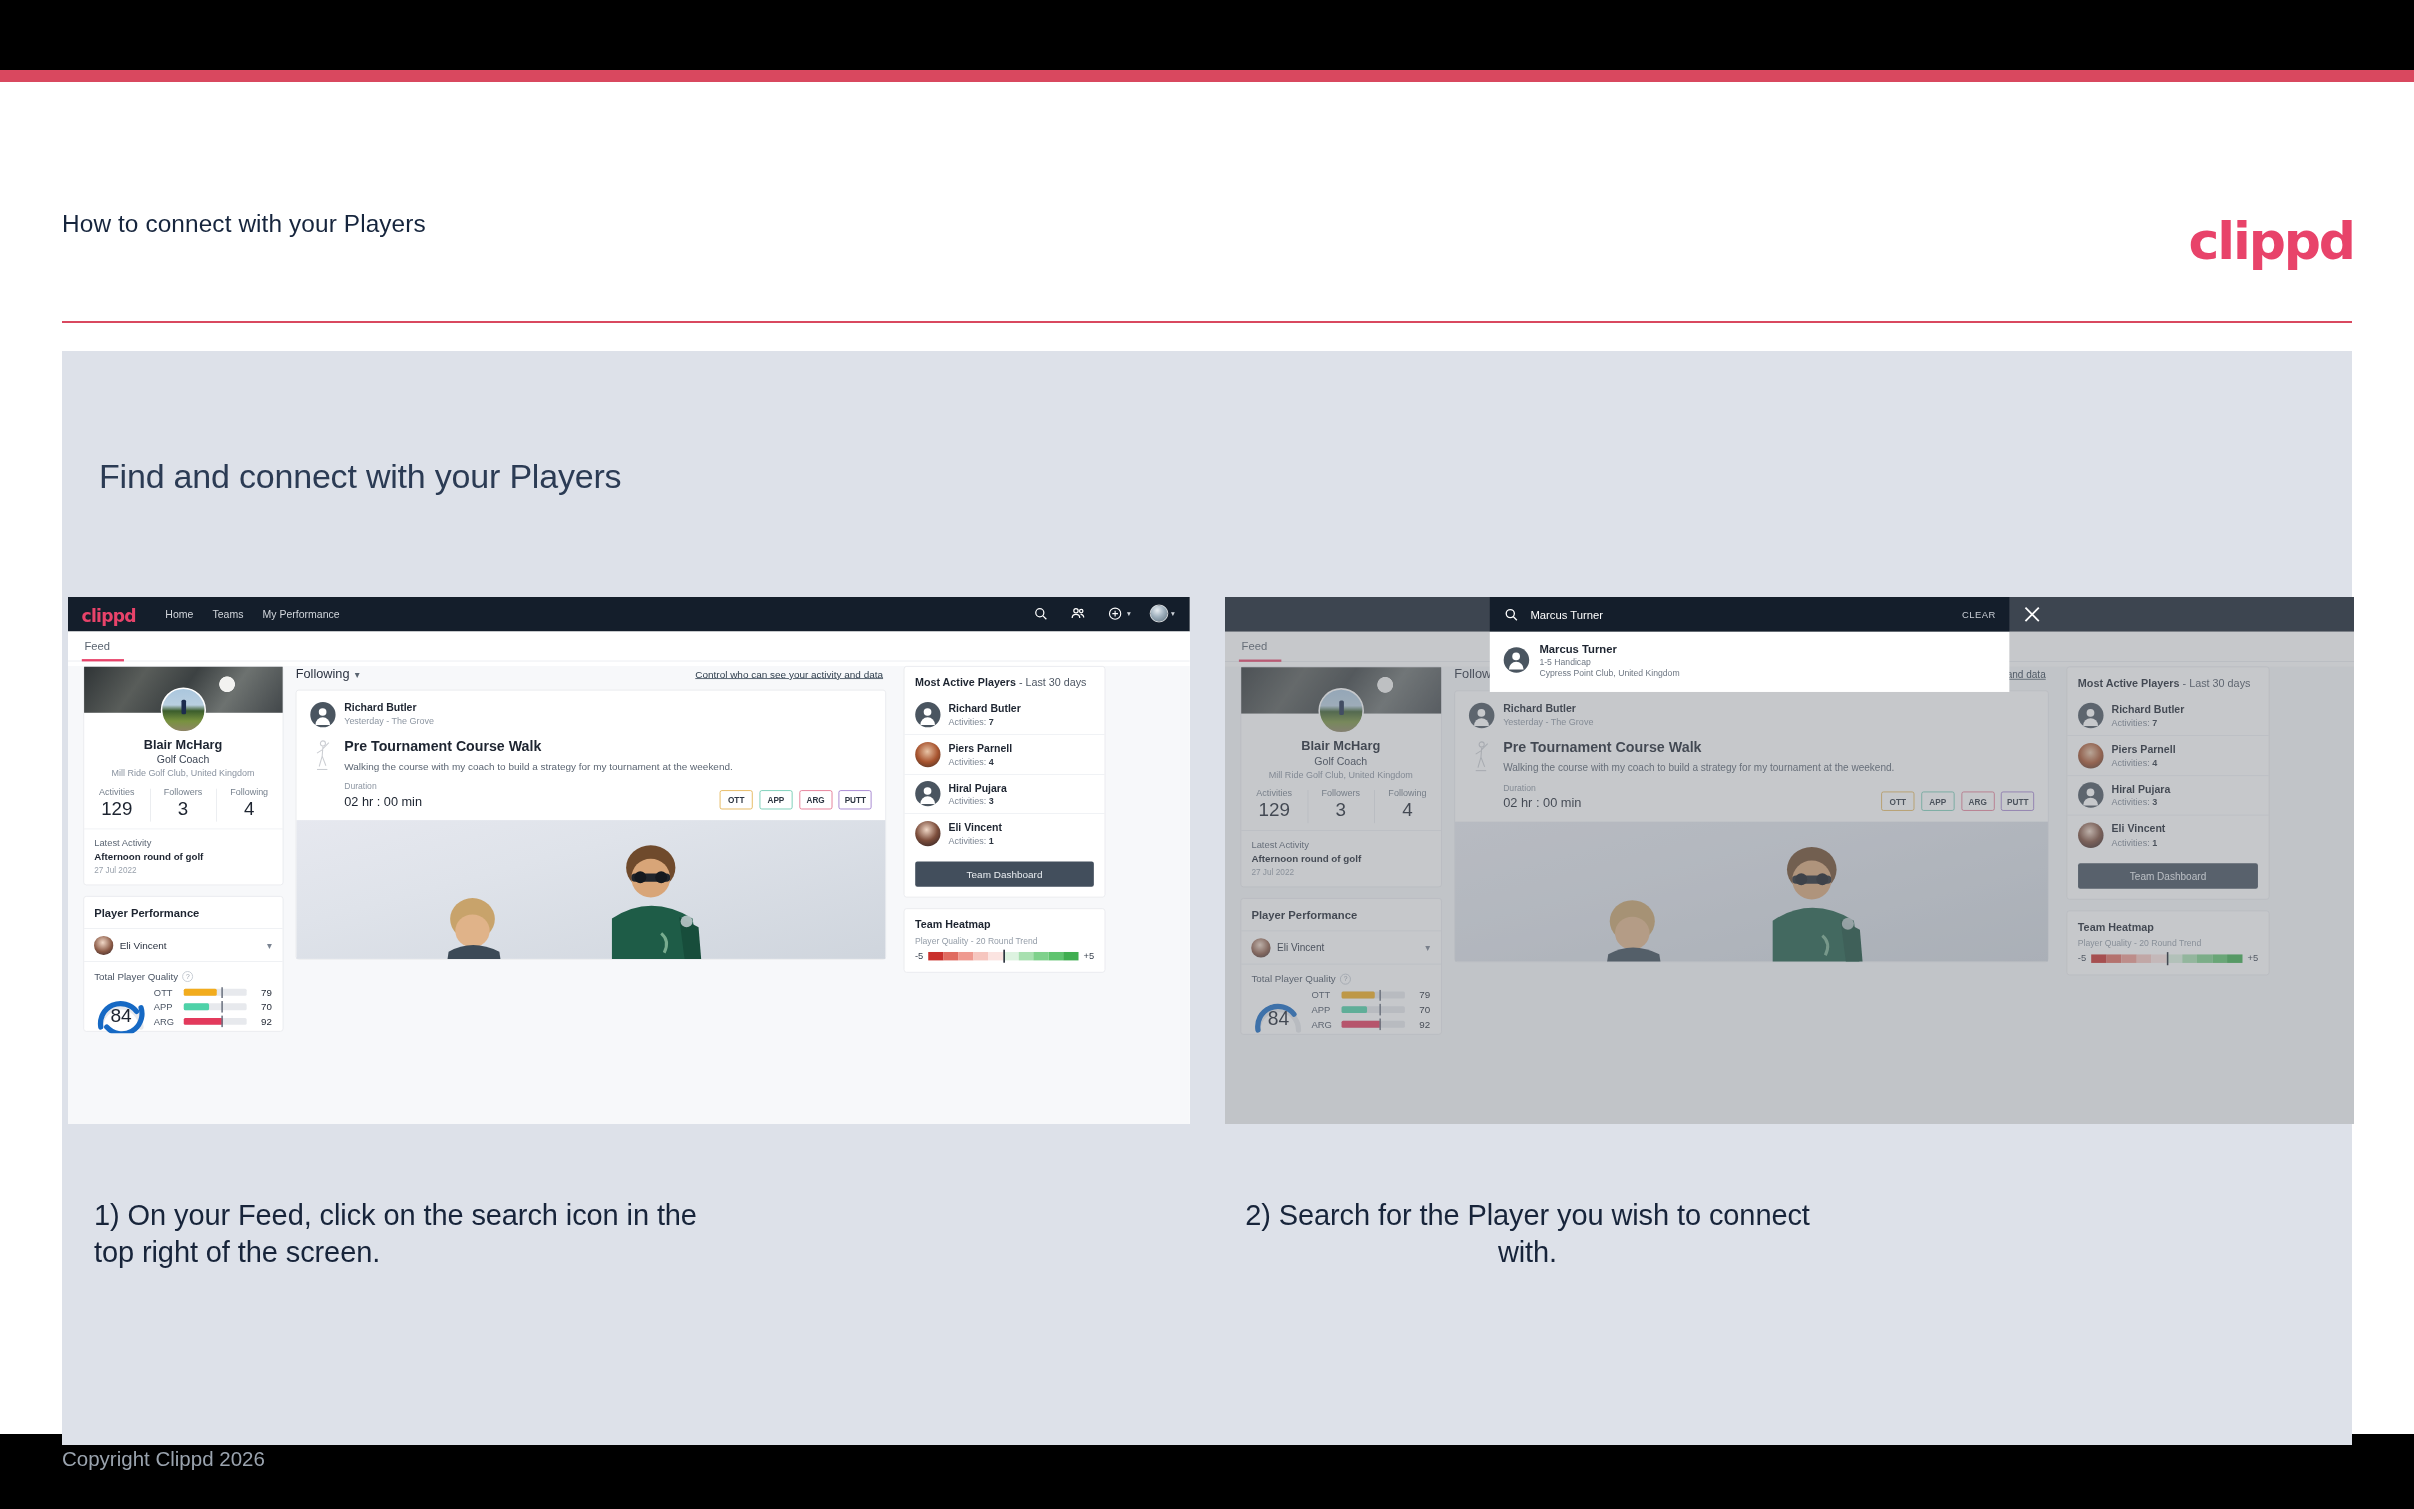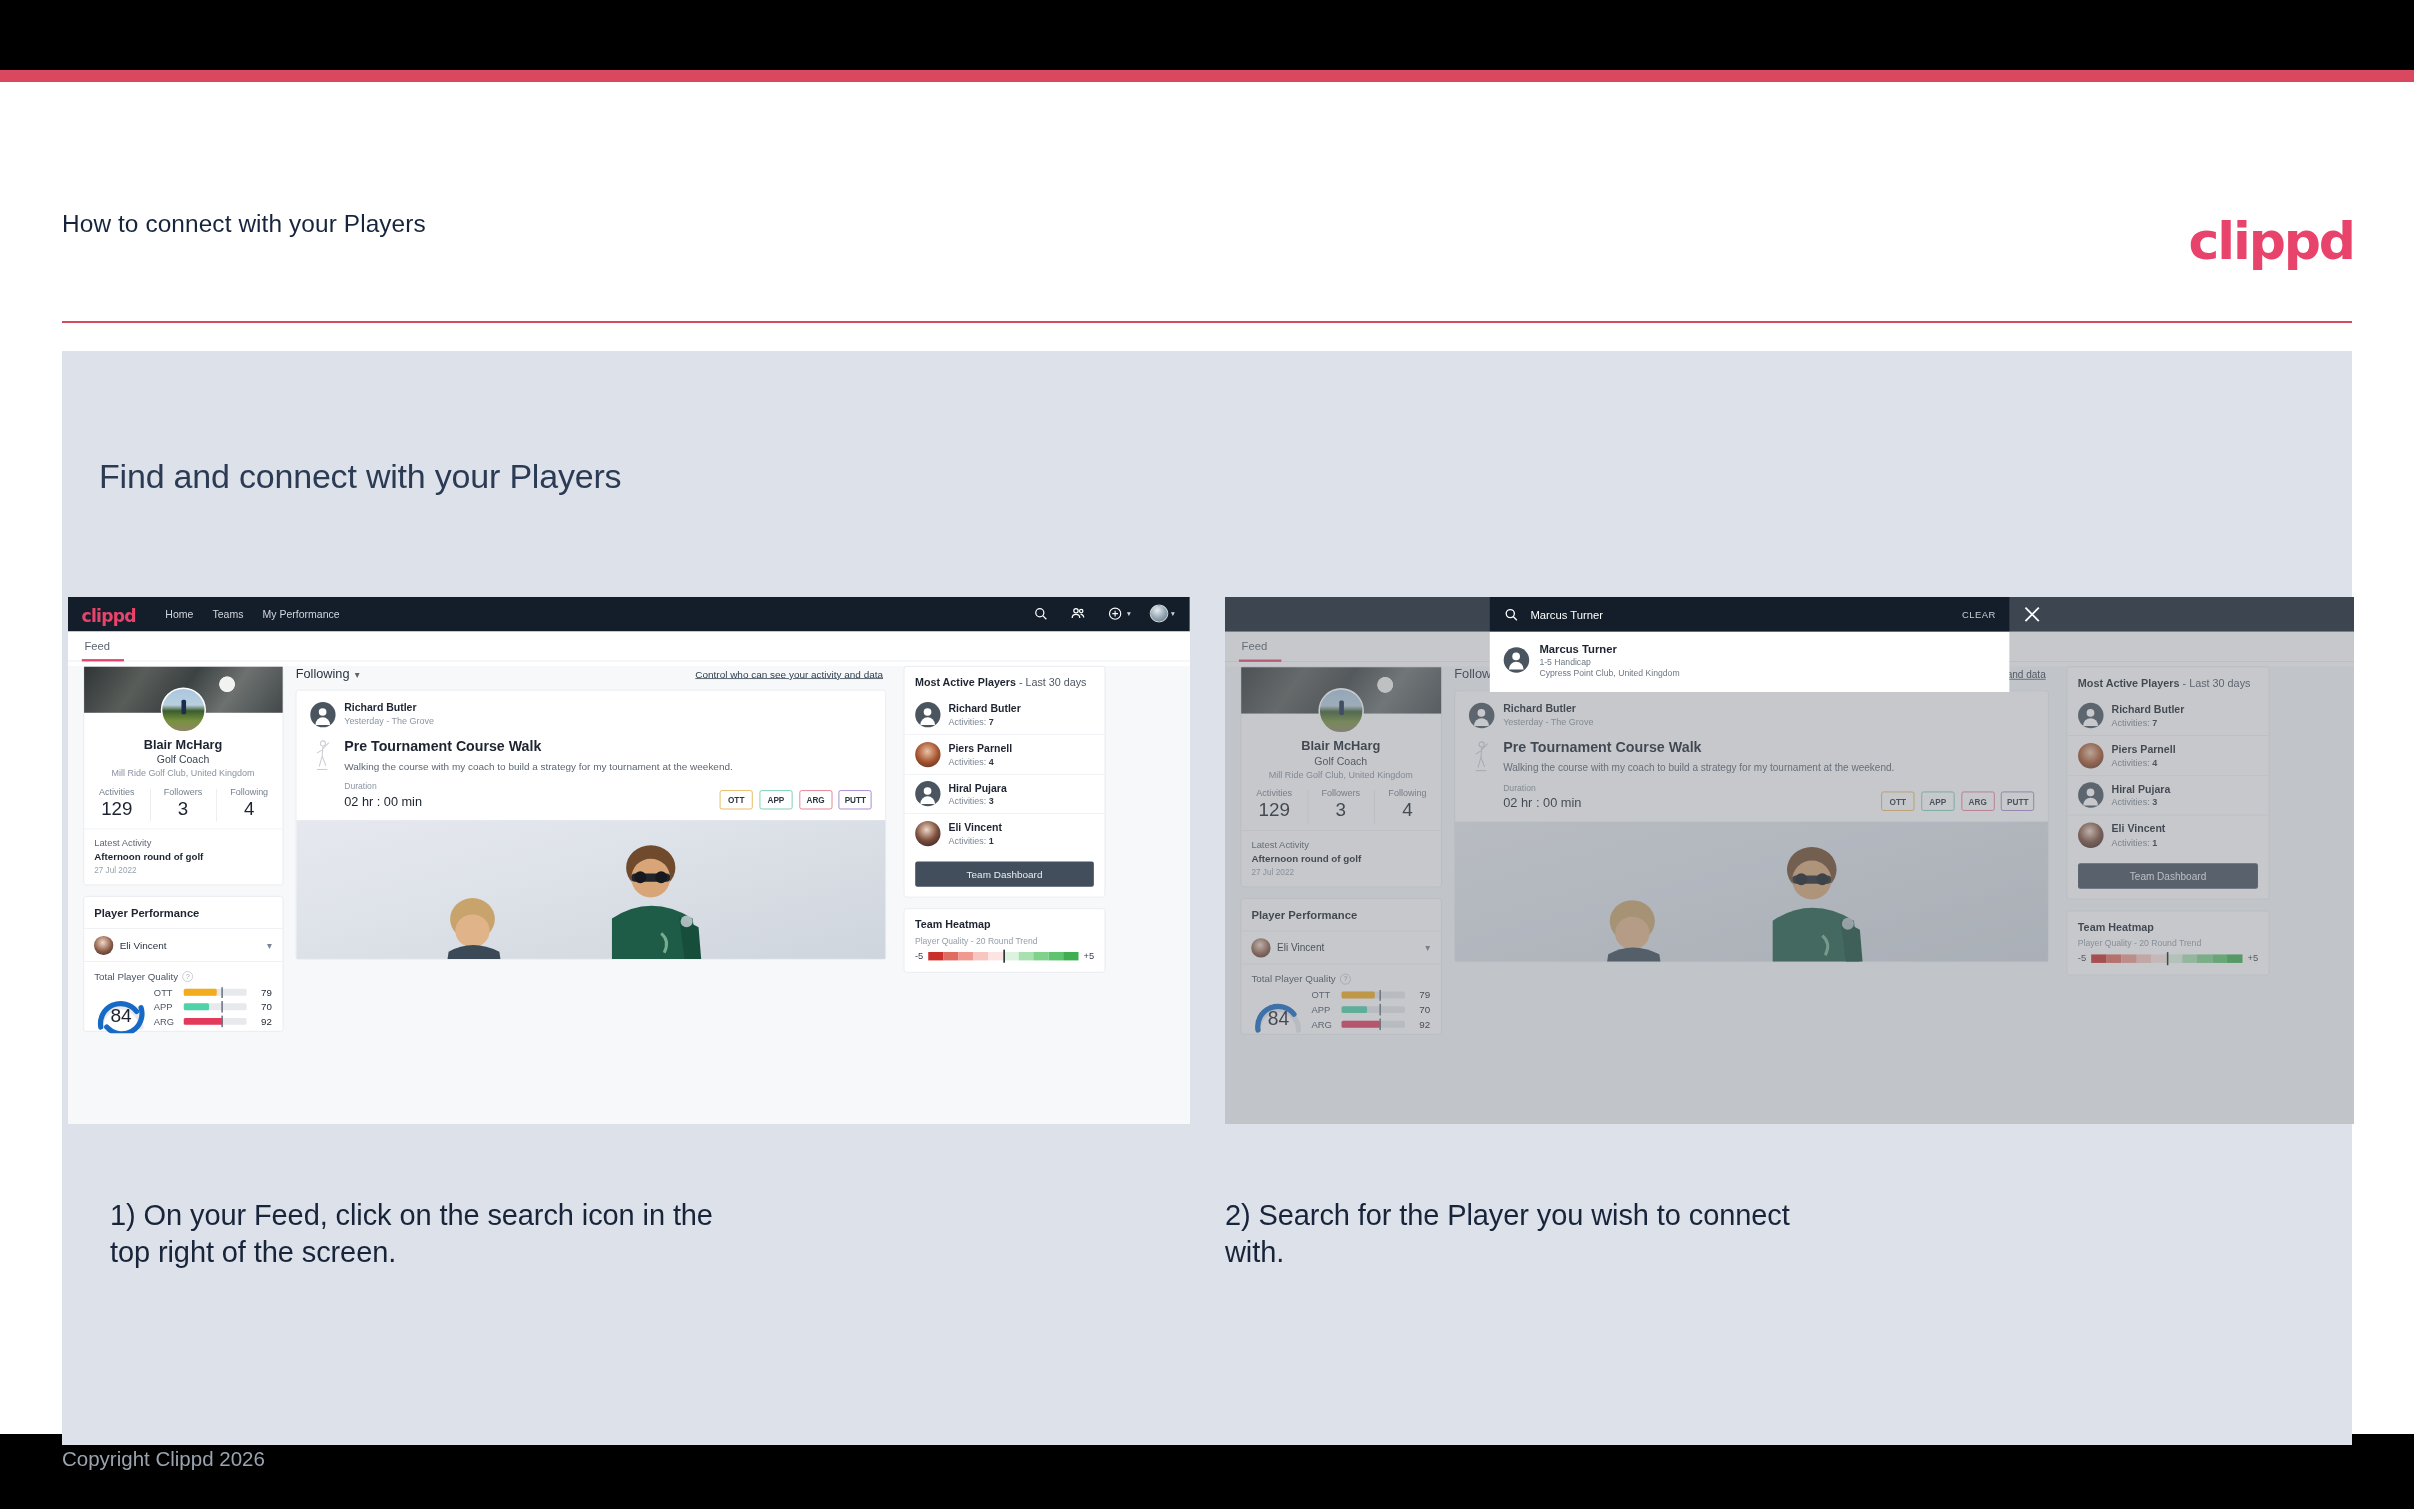--- a/index.html
+++ b/index.html
@@ -30,22 +30,22 @@
   .body-panel {
     position:absolute; left:62px; top:269px; width:2290px; height:1094px;
     background:#dde1e9;
   }
   .h1 { position:absolute; left:99px; top:326px; font-size:36px; font-weight:bold; color:#18263c; letter-spacing:-0.3px;}
   .h2 { position:absolute; left:99px; top:375px; font-size:34px; color:#2b3b54; font-weight:400; letter-spacing:-0.2px;}
 
   .caption {
     position:absolute; font-size:29px; color:#17243a; line-height:1.28; letter-spacing:-0.1px;
   }
-  .cap1 { left:110px; top:1115px; width:605px; }
-  .cap2 { left:1225px; top:1115px; width:605px; }
+  .cap1 { left:94px; top:1115px; width:605px; }
+  .cap2 { left:1225px; top:1115px; width:605px;text-align:center; }
 
   .footer-copy { position:absolute; left:62px; top:1365px; font-size:20.5px; color:#9aa3ae; }
 
   
   .shot { position:absolute; overflow:hidden; background:#fff; }
   .shot-left  { left:68px;  top:515px; width:1122px; height:527px; }
   .shot-right { left:1225px;top:515px; width:1129px; height:527px; }
 
   .app { position:absolute; left:0; top:0; transform-origin: 0 0; }
   

